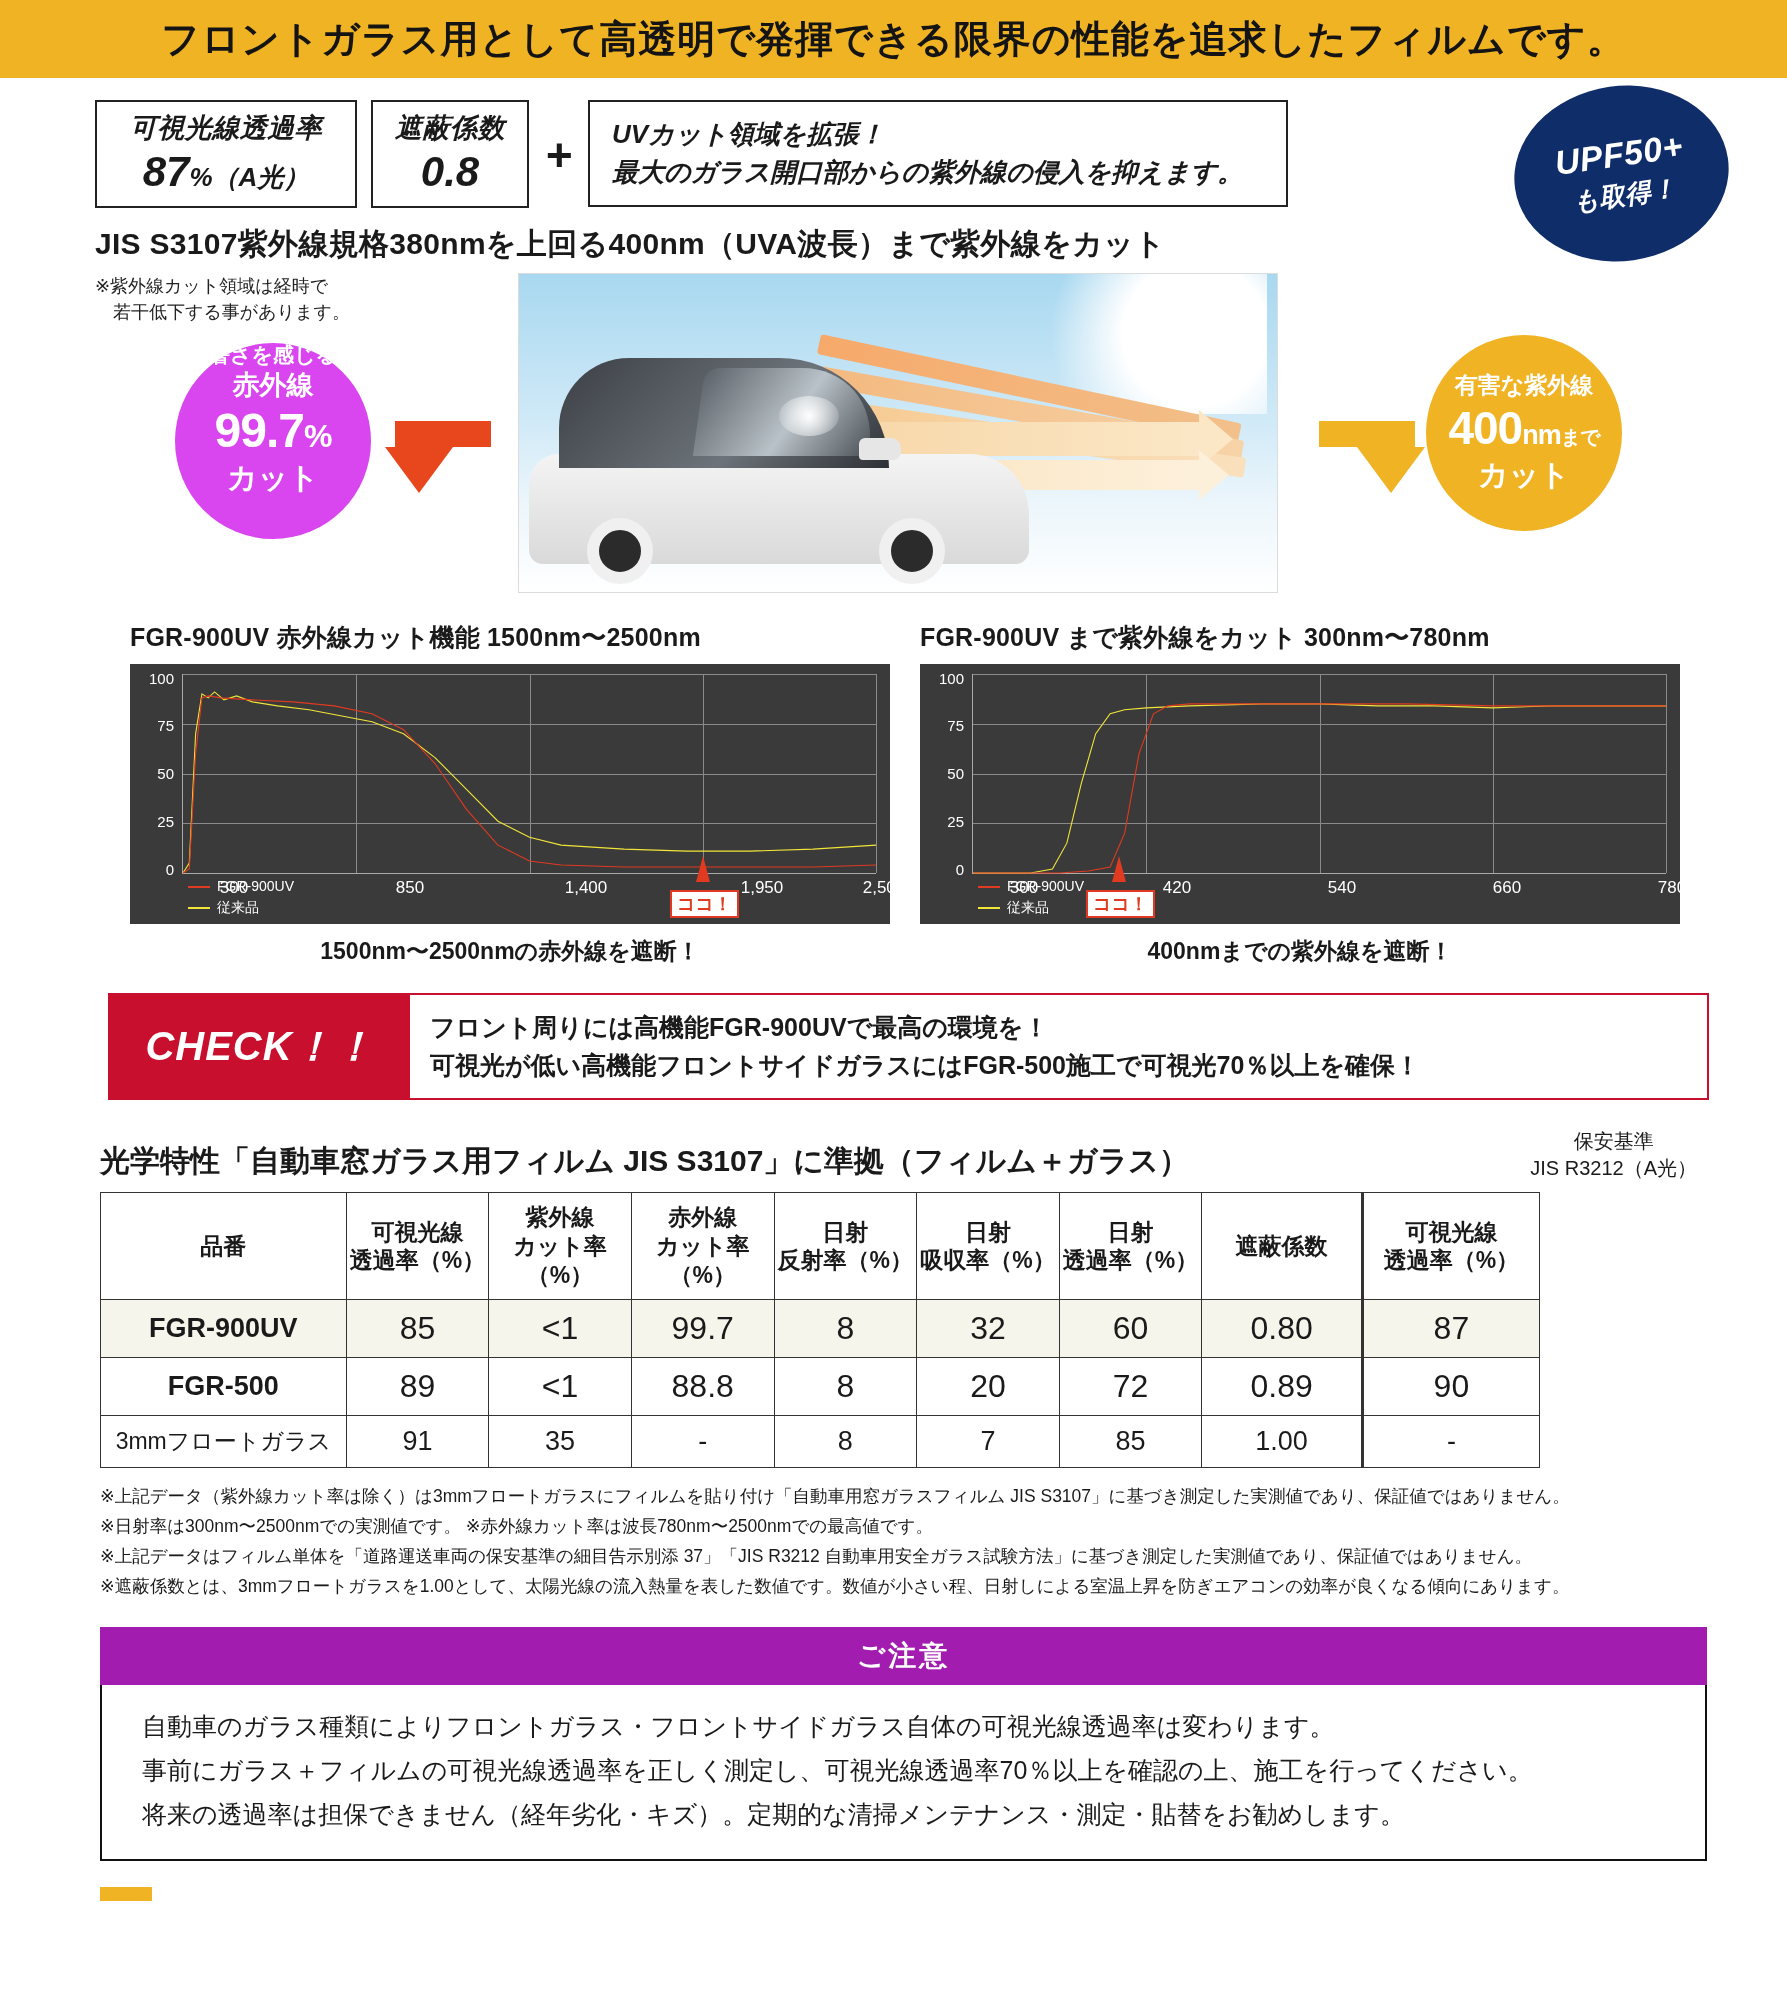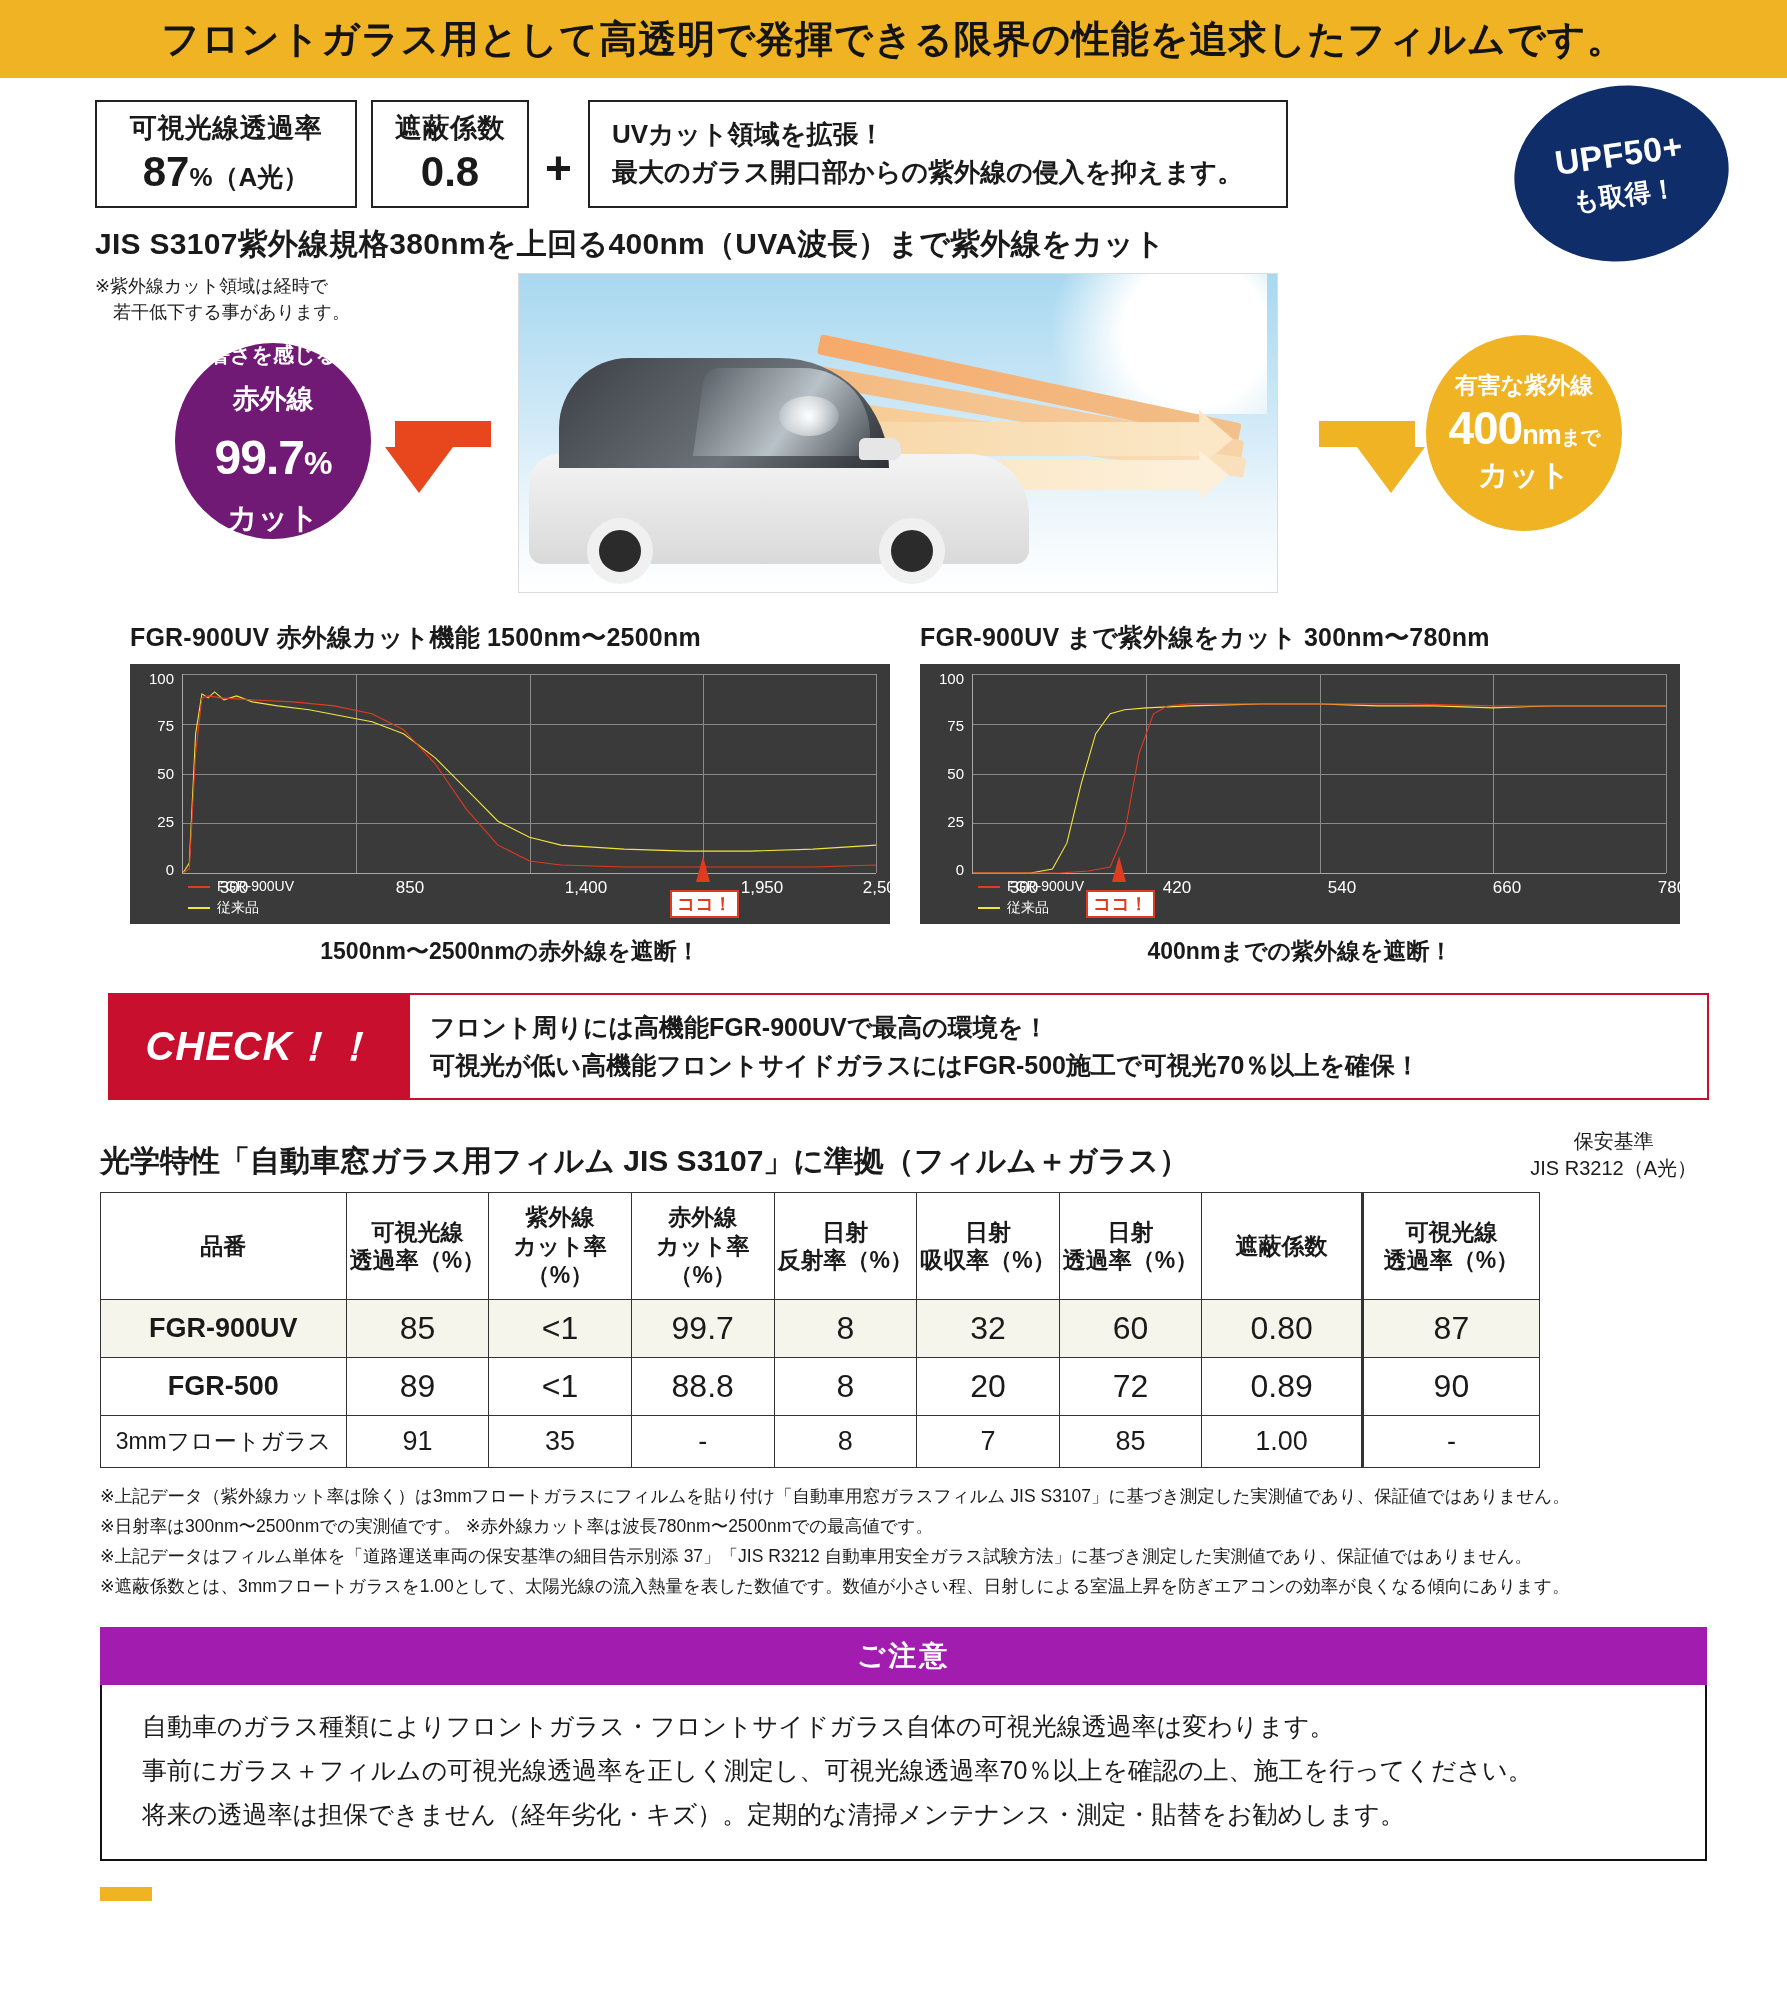--- a/index.html
+++ b/index.html
@@ -24,23 +24,24 @@
   .topbar .txt {
     font-size: 38px;
     font-weight: bold;
     letter-spacing: 1px;
     color: #141414;
   }
 
   
   .specrow {
     display: flex;
-    align-items: center;
+    align-items: flex-start;
     padding: 0 60px 0 95px;
     position: relative;
+    font-style: italic;
   }
   .specbox {
     border: 2px solid #222;
     padding: 8px 14px 10px 14px;
     text-align: center;
     background:#fff;
   }
   .specbox .label { font-size: 27px; font-weight: bold; letter-spacing: .5px; }
   .specbox .value { font-size: 42px; font-weight: bold; margin-top: 2px; }
   .specbox .value .small { font-size: 26px; }
@@ -153,22 +154,22 @@
   .car .w1 { left: 58px; }
   .car .w2 { left: 350px; }
   .car .mirror {
     position:absolute; left: 330px; bottom: 126px; width: 42px; height: 22px;
     background:#e6e6e6; border-radius: 6px 10px 8px 4px;
   }
 
   .badge-ir {
     position: absolute; left: 175px; top: 70px;
     width: 196px; height: 196px; border-radius: 50%;
-    background: #701a75; color: #fff;
-    display:flex; flex-direction:column; align-items:center; justify-content:space-between;
+    background: #d946ef; color: #fff;
+    display:flex; flex-direction:column; align-items:center; justify-content:flex-start;
     text-align:center;
   }
   .badge-ir .t1 { font-size: 21px; font-weight: bold; line-height:1.15;}
   .badge-ir .t2 { font-size: 27px; font-weight: bold; }
   .badge-ir .big { font-size: 48px; font-weight: bold; letter-spacing:-1px; }
   .badge-ir .big .pct { font-size: 32px; }
   .badge-ir .t3 { font-size: 30px; font-weight: bold; }
 
   .badge-uv {
     position: absolute; right: 165px; top: 62px;

